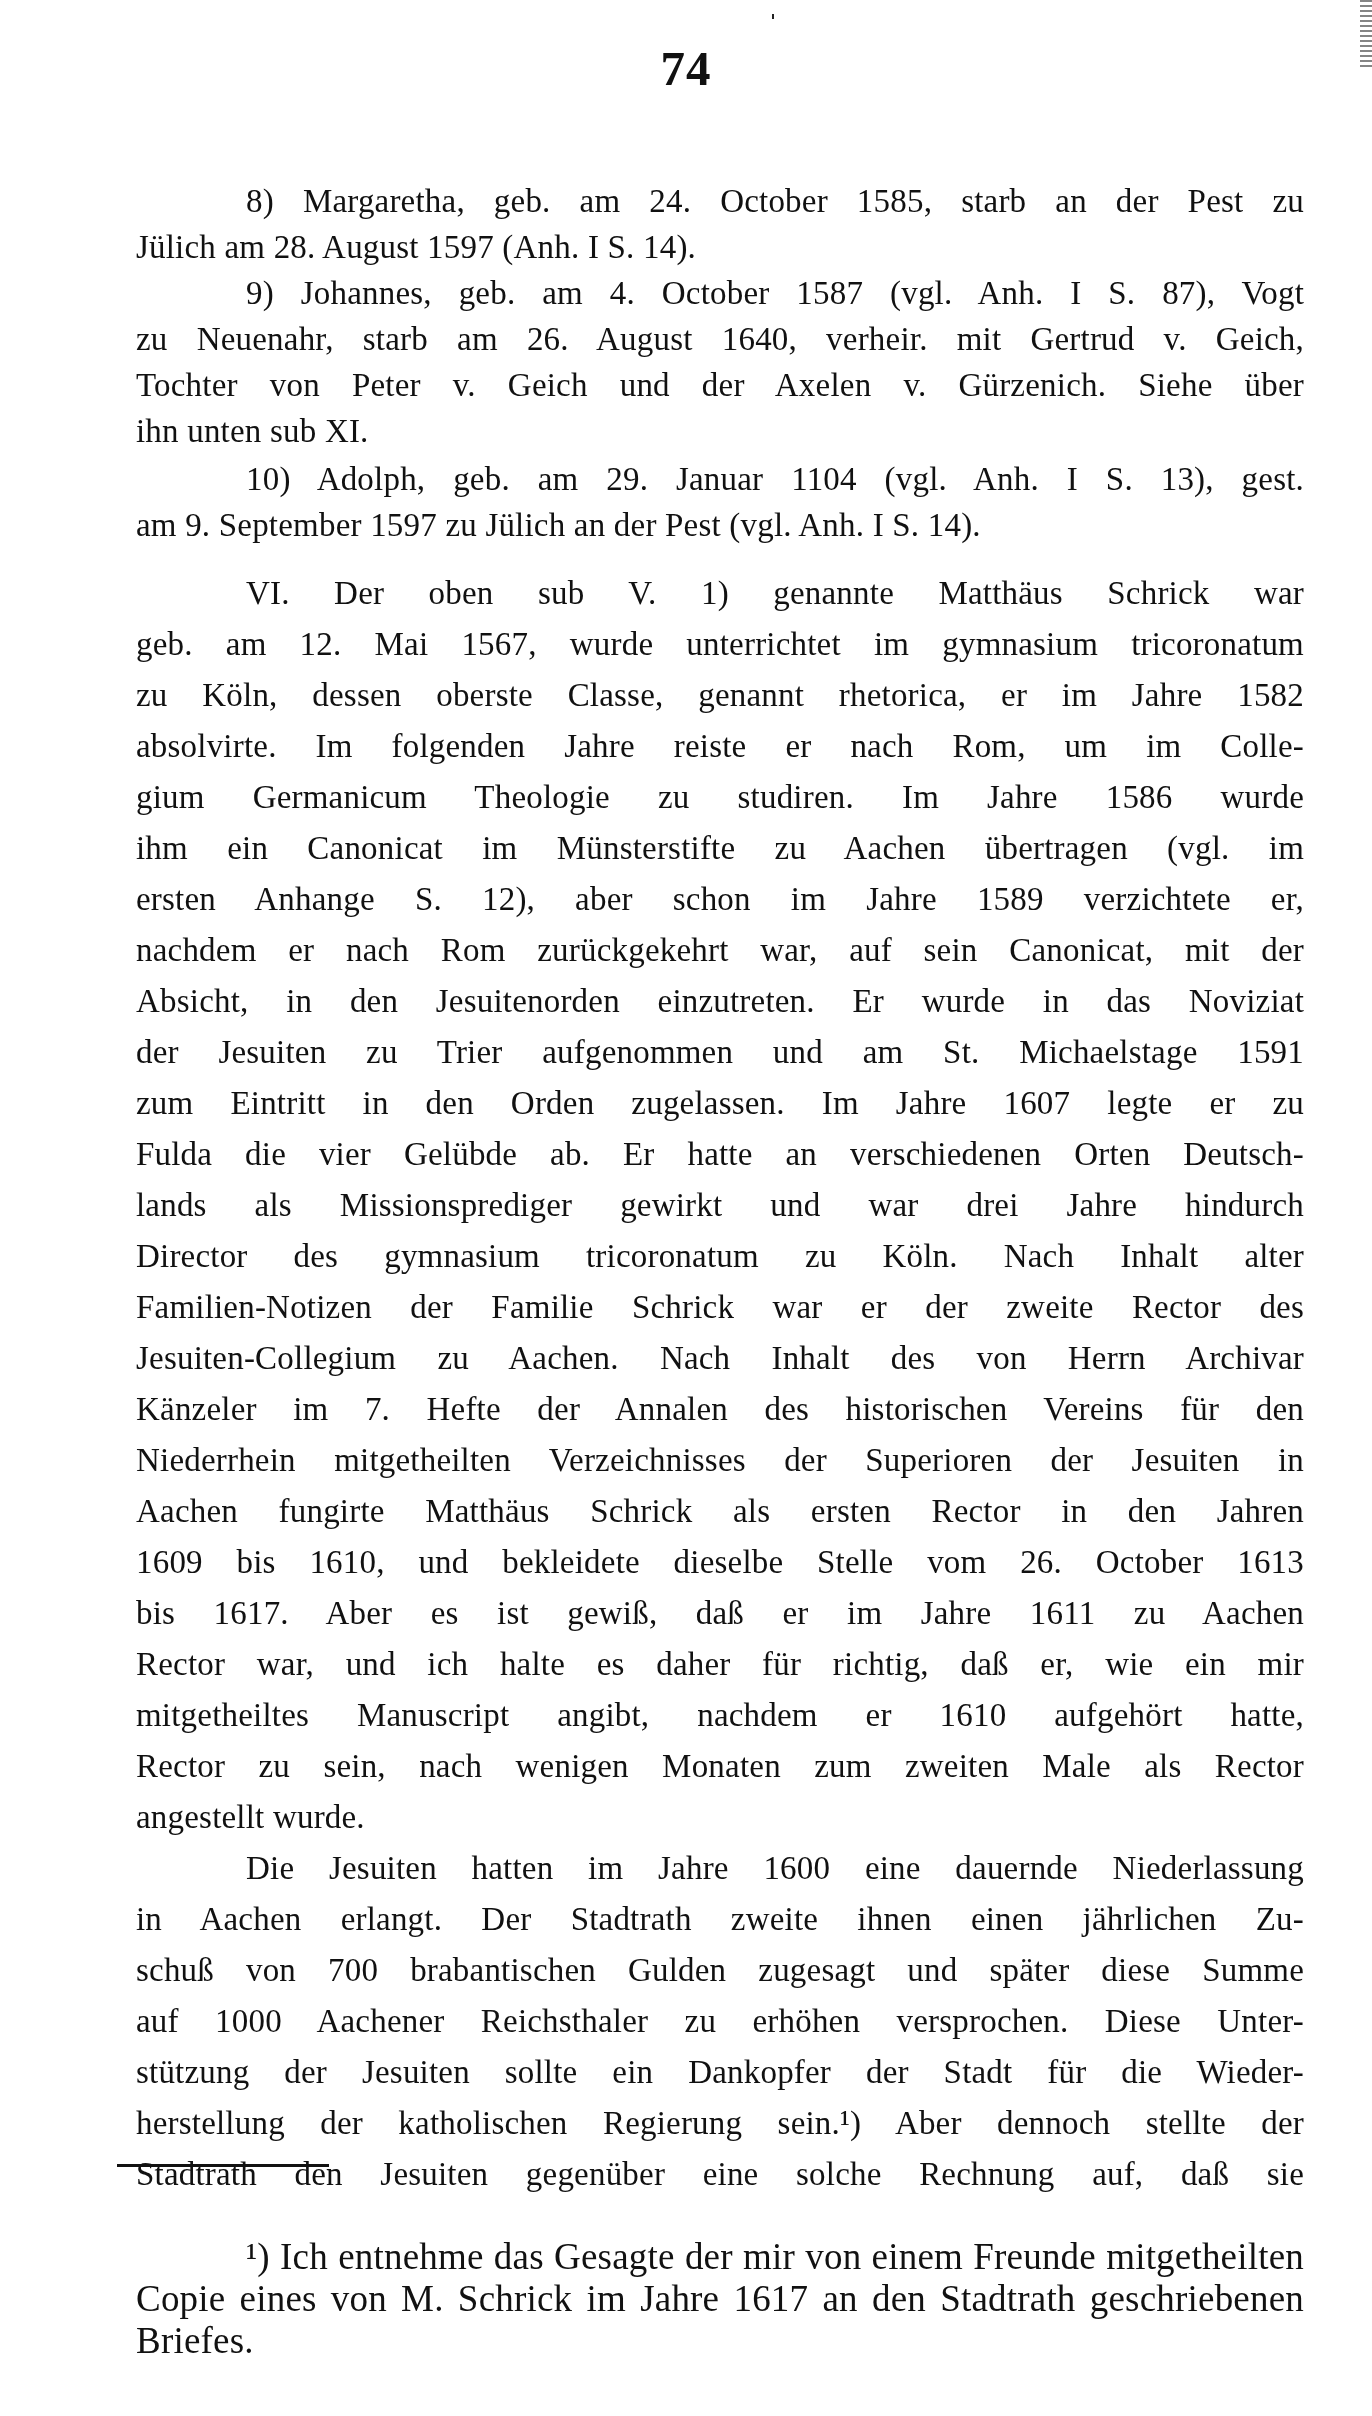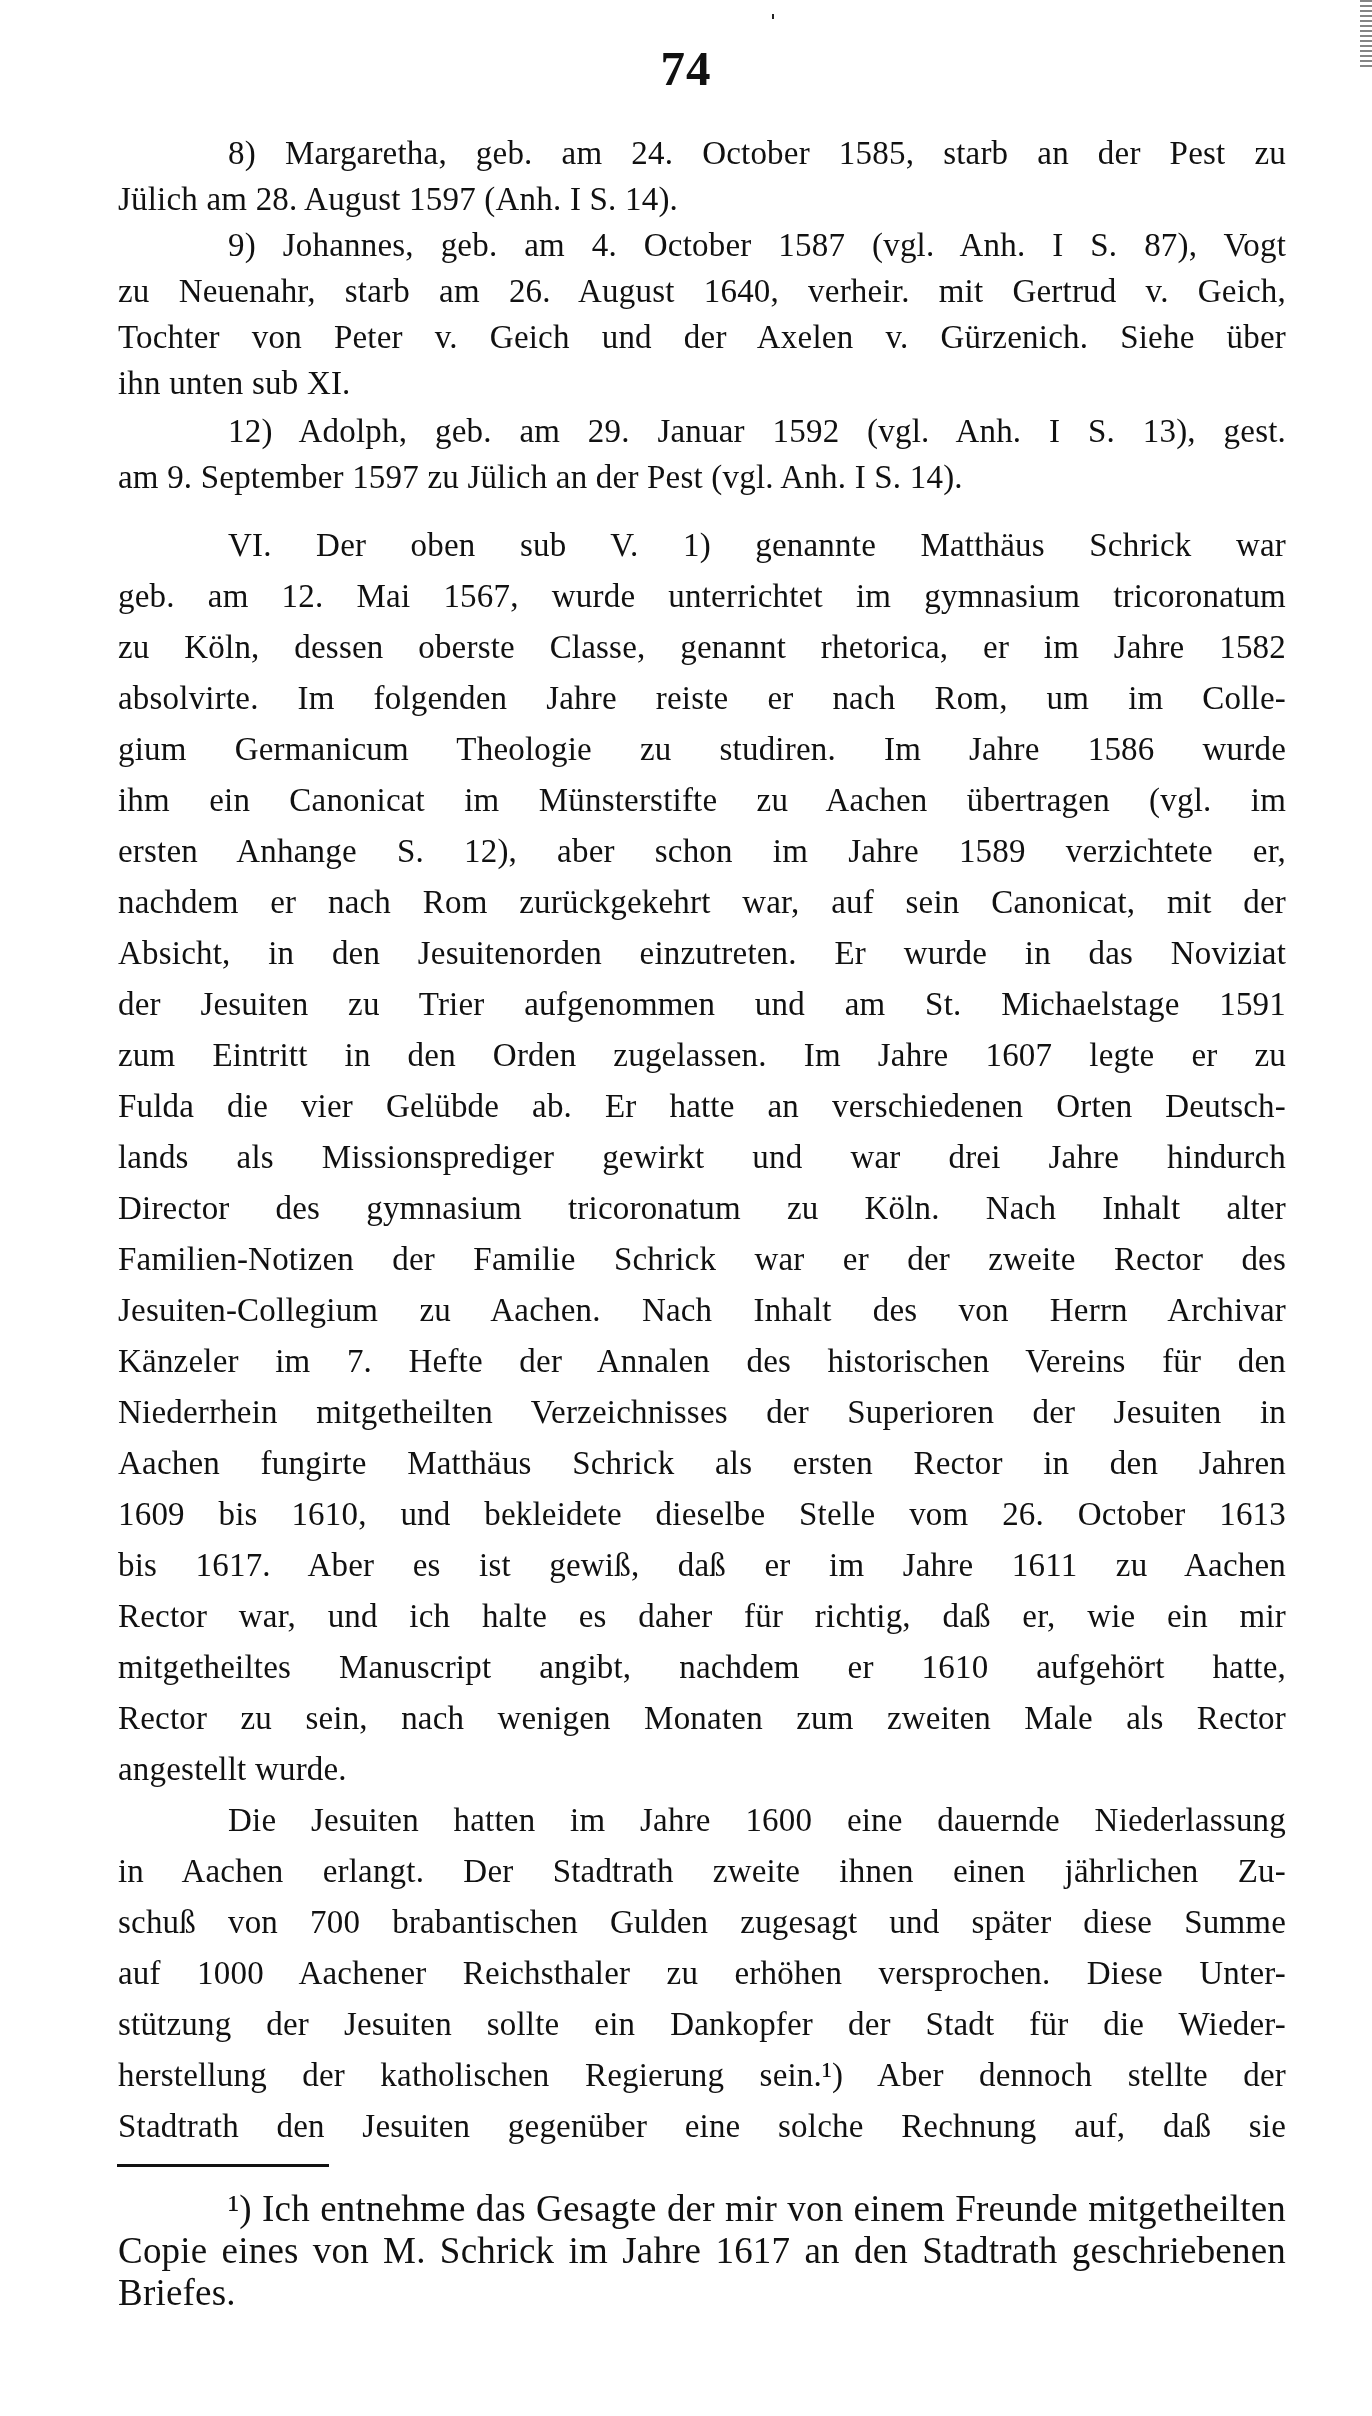--- a/index.html
+++ b/index.html
@@ -4,23 +4,23 @@
 <style>
   html, body { margin: 0; padding: 0; background: #ffffff; }
   body { width: 1372px; height: 2416px; position: relative; overflow: hidden;
          font-family: "DejaVu Serif", "Liberation Serif", serif; color: #111111; }
   .page-number { position: absolute; top: 40px; left: 0; width: 1372px; text-align: center;
                  font-size: 49px; font-family: "Liberation Serif", serif; font-weight: bold; letter-spacing: 1px; }
   .scan-dot { position: absolute; background: #222; }
   .edge-noise { position: absolute; left: 1360px; top: 0; width: 12px; height: 70px;
                 background: repeating-linear-gradient(180deg, #333 0 2px, transparent 2px 5px); opacity: .6; }
   .body-text { position: absolute; left: 118px; width: 1168px; top: 0; }
-  .line { position: absolute; left: 0; width: 1168px; height: 46px; font-size: 33px; line-height: 46px;
+  .line { position: absolute; left: 18px; width: 1168px; height: 46px; font-size: 33px; line-height: 46px;
           text-align: justify; text-align-last: justify; white-space: nowrap; font-family: "Liberation Serif", serif;
-          letter-spacing: 0.2px; }
+          letter-spacing: 0.2px; margin-top: 48px; }
   .line.last { text-align-last: left; }
   .line.indent { padding-left: 110px; width: 1058px; }
   .rule { position: absolute; left: 117px; top: 2100px; width: 212px; height: 3px; background: #111; }
   .fn .line { font-size: 37px; height: 42px; line-height: 42px; }
 </style>
 </head>
 <body>
 
 <div class="edge-noise"></div>
 <div class="scan-dot" style="left:772px;top:14px;width:2px;height:5px;"></div>
@@ -30,21 +30,21 @@
 <div class="body-text">
 
   <div class="line indent" style="top:130px">8) Margaretha, geb. am 24. October 1585, starb an der Pest zu</div>
   <div class="line last" style="top:176px">Jülich am 28. August 1597 (Anh. I S. 14).</div>
 
   <div class="line indent" style="top:222px">9) Johannes, geb. am 4. October 1587 (vgl. Anh. I S. 87), Vogt</div>
   <div class="line" style="top:268px">zu Neuenahr, starb am 26. August 1640, verheir. mit Gertrud v. Geich,</div>
   <div class="line" style="top:314px">Tochter von Peter v. Geich und der Axelen v. Gürzenich. Siehe über</div>
   <div class="line last" style="top:360px">ihn unten sub XI.</div>
 
-  <div class="line indent" style="top:408px">12) Adolph, geb. am 29. Januar 1592 (vgl. Anh. I S. 13), gest.</div>
+  <div class="line indent" style="top:408px">10) Adolph, geb. am 29. Januar 1104 (vgl. Anh. I S. 13), gest.</div>
   <div class="line last" style="top:454px">am 9. September 1597 zu Jülich an der Pest (vgl. Anh. I S. 14).</div>
 
   <div class="line indent" style="top:522px">VI. Der oben sub V. 1) genannte Matthäus Schrick war</div>
   <div class="line" style="top:573px">geb. am 12. Mai 1567, wurde unterrichtet im gymnasium tricoronatum</div>
   <div class="line" style="top:624px">zu Köln, dessen oberste Classe, genannt rhetorica, er im Jahre 1582</div>
   <div class="line" style="top:675px">absolvirte. Im folgenden Jahre reiste er nach Rom, um im Colle-</div>
   <div class="line" style="top:726px">gium Germanicum Theologie zu studiren. Im Jahre 1586 wurde</div>
   <div class="line" style="top:777px">ihm ein Canonicat im Münsterstifte zu Aachen übertragen (vgl. im</div>
   <div class="line" style="top:828px">ersten Anhange S. 12), aber schon im Jahre 1589 verzichtete er,</div>
   <div class="line" style="top:879px">nachdem er nach Rom zurückgekehrt war, auf sein Canonicat, mit der</div>

